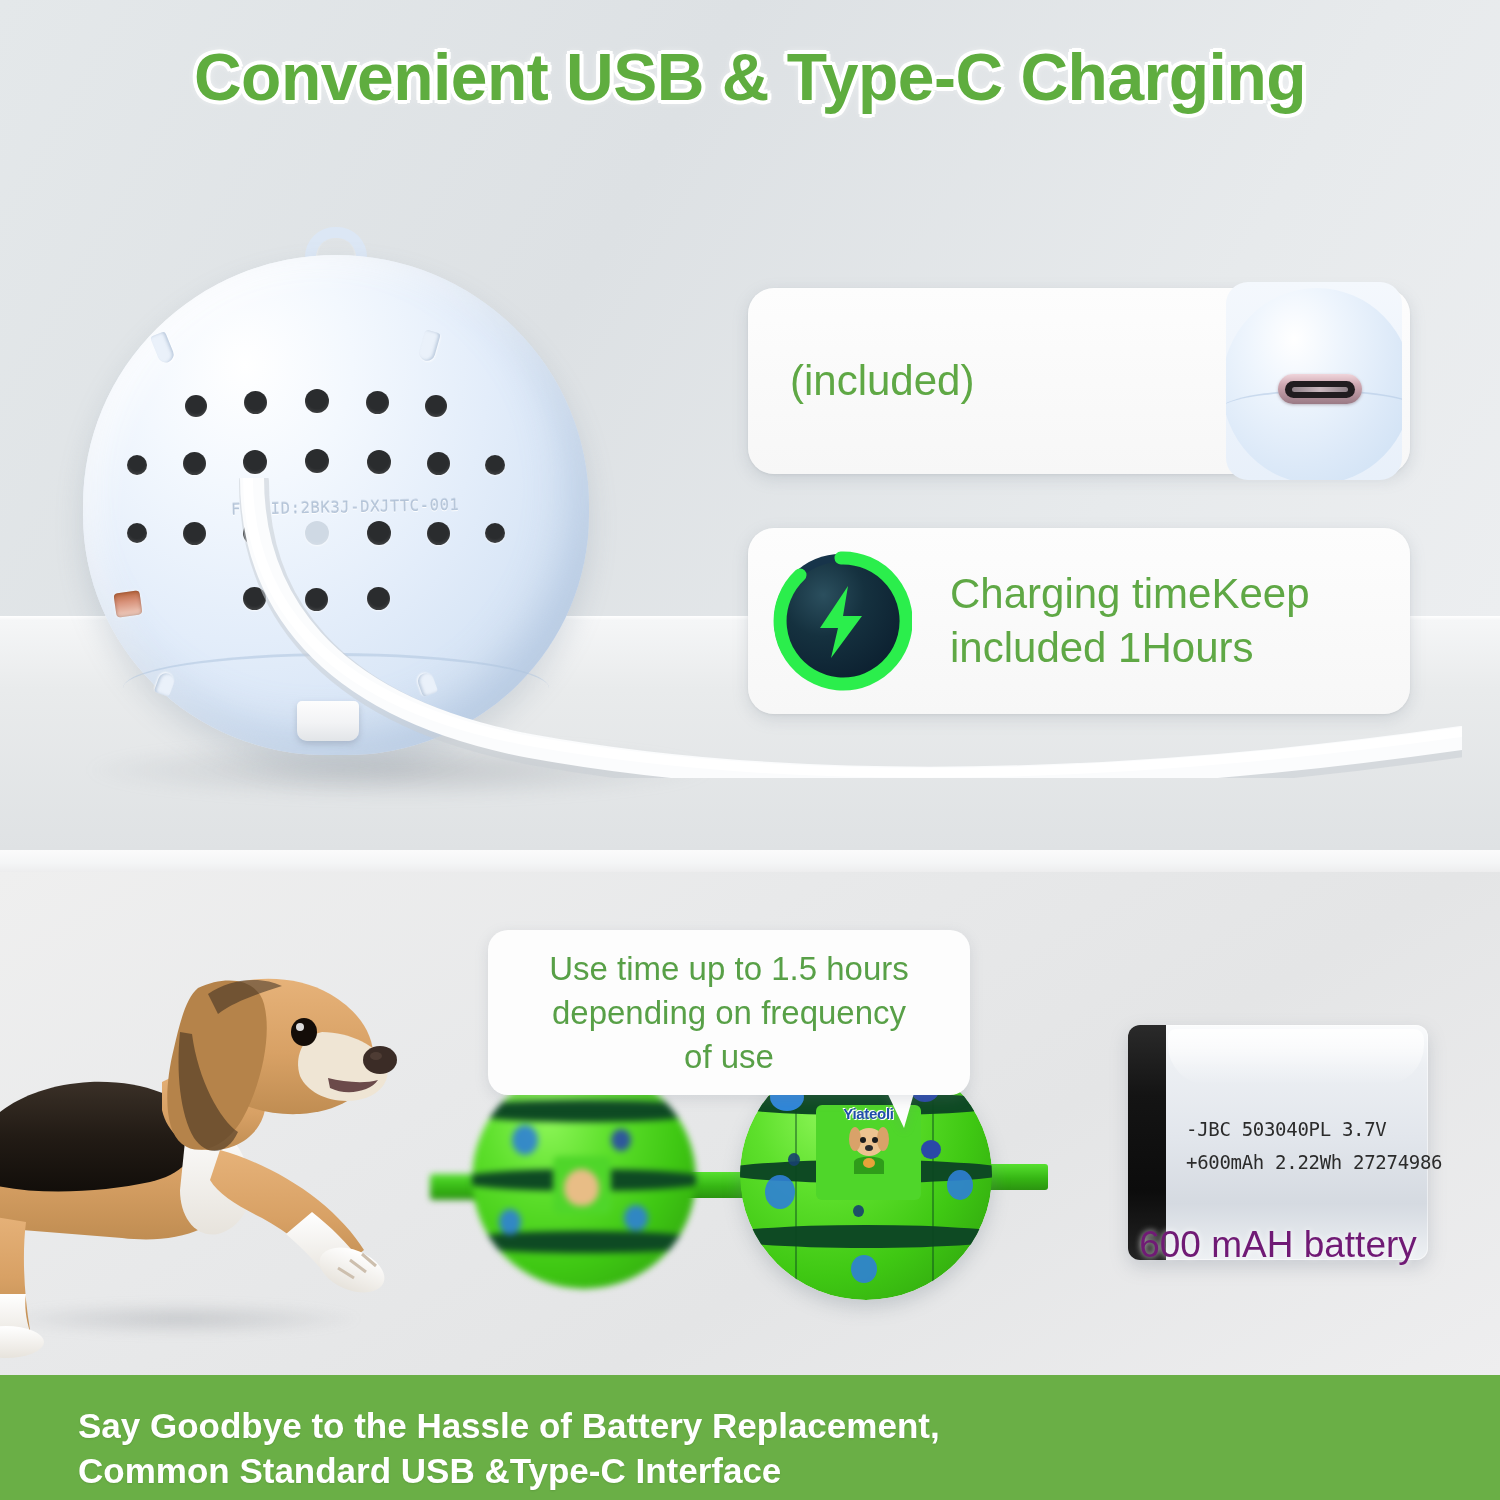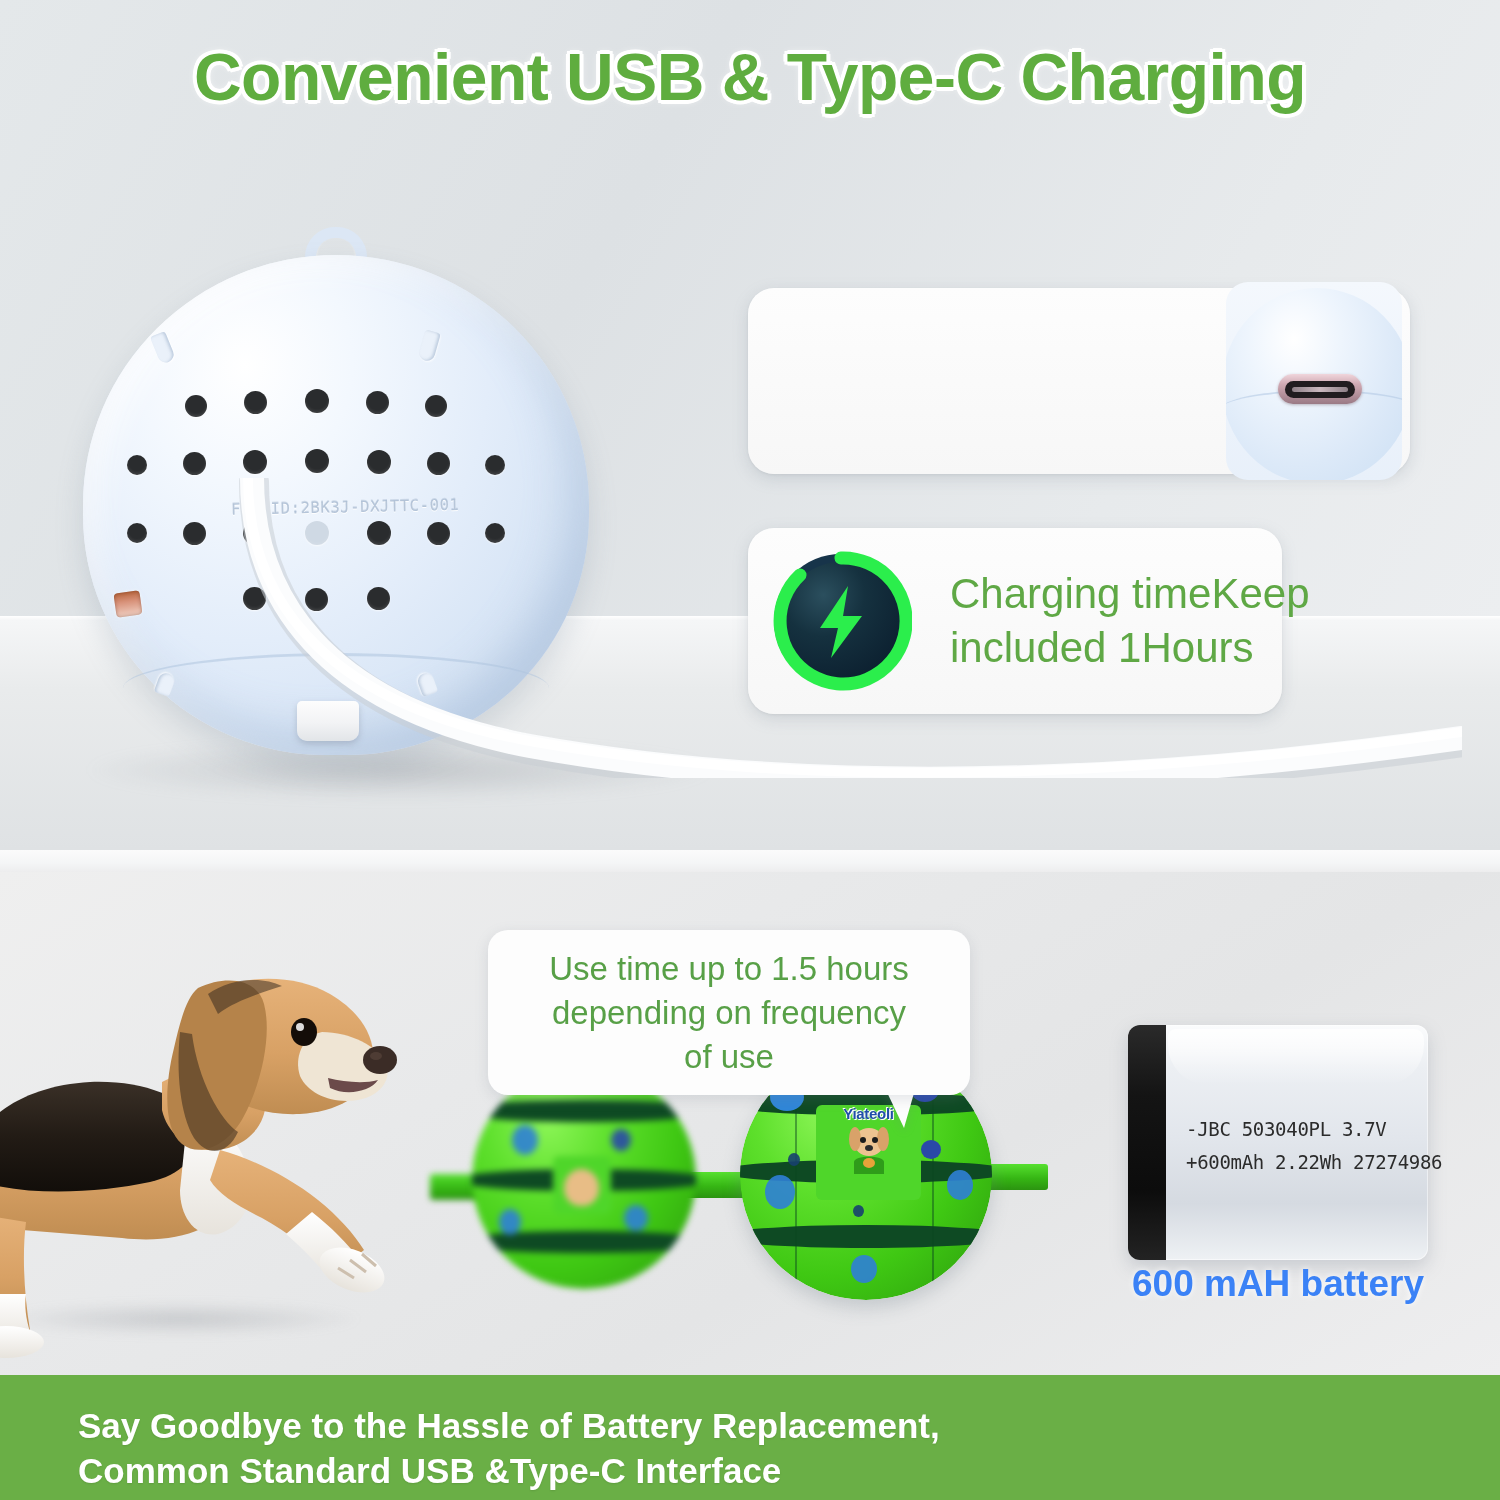--- a/index.html
+++ b/index.html
@@ -116,21 +116,21 @@
   
   .callout{
     position:absolute;
     background:linear-gradient(180deg,#fdfdfd 0%,#f7f7f7 100%);
     border-radius:26px;
     box-shadow:0 5px 16px rgba(120,130,145,.22), 0 1px 3px rgba(0,0,0,.06);
     z-index:7;
     display:flex; align-items:center;
   }
   #callout-typec{ left:748px; top:288px; width:662px; height:186px; padding:0 0 0 42px; }
-  #callout-charge{ left:748px; top:528px; width:534px; height:186px; padding:0 16px 0 18px; }
+  #callout-charge{ left:748px; top:528px; width:662px; height:186px; padding:0 16px 0 18px; }
 
   .callout-text{
     color:#5fa845; font-size:42px; line-height:54px; font-weight:400;
     font-family:"Liberation Sans", sans-serif;
   }
   .callout-text span{ display:block; white-space:nowrap; }
 
   .typec-inset{
     position:absolute; right:8px; top:-6px; width:176px; height:198px;
     border-radius:22px; overflow:hidden;
@@ -273,23 +273,23 @@
     border-radius:8px 10px 40px 40px;
     background:linear-gradient(180deg,rgba(255,255,255,.85),rgba(255,255,255,0));
   }
   .battery-label{
     position:absolute; left:58px; top:88px; width:240px;
     font-family:"DejaVu Sans Mono", monospace;
     font-size:19px; line-height:33px; color:#2b2b2b;
     letter-spacing:-0.3px; white-space:nowrap;
   }
   .battery-caption{
-    position:absolute; left:1078px; top:1263px; width:400px; text-align:center;
-    color:#3b82f6; font-size:37px; font-family:"Liberation Sans", sans-serif;
-    z-index:6; text-shadow:0 0 6px rgba(255,255,255,.9);font-weight:bold;
+    position:absolute; left:1078px; top:1224px; width:400px; text-align:center;
+    color:#701a75; font-size:37px; font-family:"Liberation Sans", sans-serif;
+    z-index:6; text-shadow:0 0 6px rgba(255,255,255,.9);
   }
 
   
   .banner{
     position:absolute; left:0; top:1375px; width:1500px; height:146px;
     background:#6aaf46;
     z-index:9;
     display:flex; flex-direction:column; justify-content:center;
   }
   .banner-line{
@@ -354,20 +354,21 @@
       <div class="vent" style="left:160px; top:332px; width:23px; height:23px;"></div>
       <div class="vent" style="left:222px; top:333px; width:23px; height:23px;"></div>
       <div class="vent" style="left:284px; top:332px; width:23px; height:23px;"></div>
 
       <div class="fcc-text">FCC ID:2BK3J-DXJTTC-001</div>
       <div class="usb-plug"></div>
     </div>
 
     <div class="callout" id="callout-typec">
       <div class="callout-text">
+        <span>(included)</span>
       </div>
       <div class="typec-inset">
         <div class="typec-ball"></div>
         <div class="typec-seam"></div>
         <div class="typec-port">
           <div class="typec-port-inner">
             <div class="typec-port-tongue"></div>
           </div>
         </div>
       </div>

